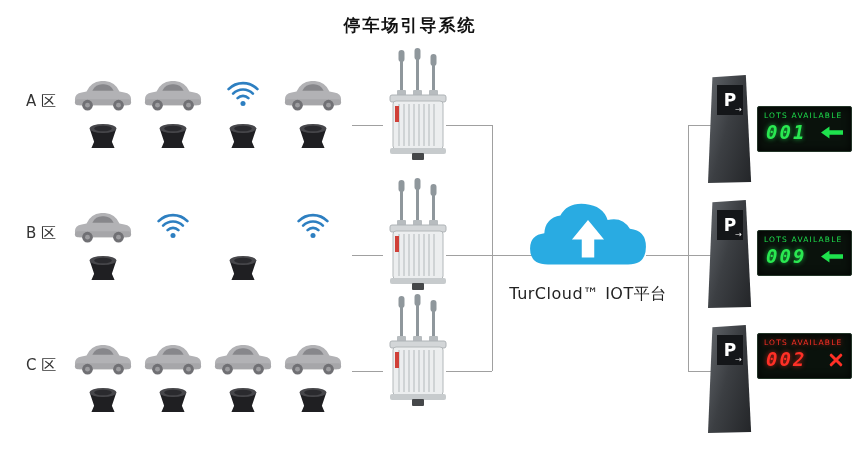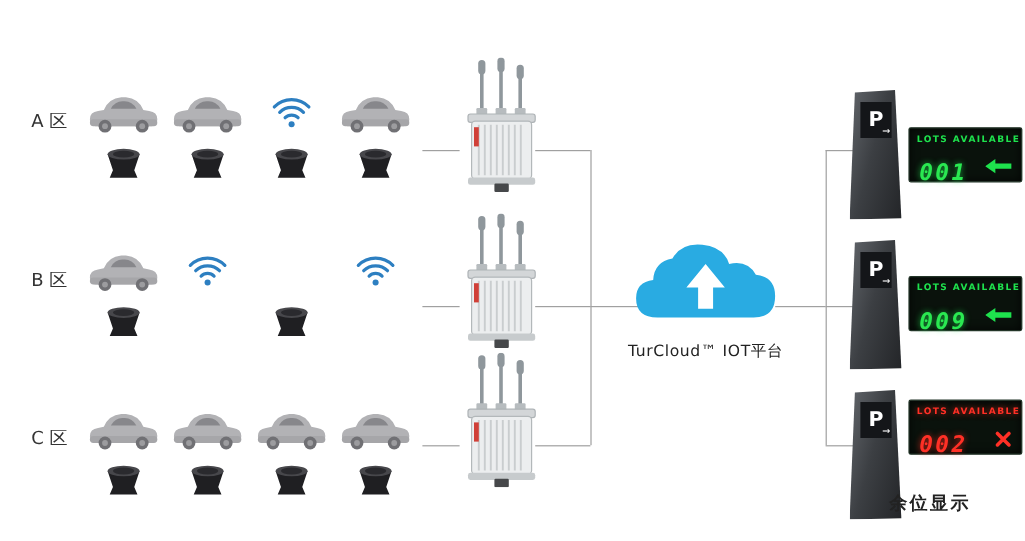--- a/index.html
+++ b/index.html
@@ -26,41 +26,41 @@
   .slot-top[data-type="wifi"] .wifi-icon{display:block;}
   .sensor-icon{width:32px;height:29px;margin-top:8px;}
   .sensor-icon[data-on="false"]{visibility:hidden;}
 
   
   .gateway{position:absolute;left:383px;width:70px;height:112px;}
 
   
   .cloud{position:absolute;left:518px;top:195px;width:140px;height:82px;}
   .cloud-label{position:absolute;left:498px;top:284px;width:180px;text-align:center;
-               font-size:13px;color:#222;letter-spacing:0.5px;}
+               font-size:16px;color:#222;letter-spacing:0.5px;}
 
   
   .pillar{position:absolute;left:708px;width:44px;height:108px;
           background:linear-gradient(105deg,#62666b 0%,#3c3f43 45%,#232528 100%);
           clip-path:polygon(10% 2%,86% 0%,98% 99%,0% 100%);}
   .p-badge{margin:10px auto 0;width:26px;height:30px;background:#141619;
            display:flex;align-items:center;justify-content:center;position:relative;}
   .p-letter{color:#fff;font-weight:bold;font-size:17px;line-height:1;}
   .p-arrow{position:absolute;right:1px;bottom:1px;color:#fff;font-size:8px;line-height:1;}
 
   
   .display{position:absolute;left:757px;width:95px;height:46px;background:#0a120c;
            border:1px solid #233528;border-radius:2px;padding:4px 6px 2px;box-sizing:border-box;
            box-shadow:inset 0 0 8px rgba(0,0,0,.8);}
-  .display-label{font-size:7.5px;letter-spacing:1.2px;color:#1ee24d;font-weight:bold;
+  .display-label{font-size:7.5px;letter-spacing:1.2px;color:#1ee24d;font-weight:normal;
                  white-space:nowrap;}
   .display-row{display:flex;align-items:center;justify-content:space-between;margin-top:3px;padding:0 2px;}
   .digits{font-family:"DejaVu Sans Mono",monospace;font-style:italic;font-weight:bold;
           font-size:19px;letter-spacing:2px;color:#2ae851;line-height:1;
-          text-shadow:0 0 5px rgba(30,230,80,.7);margin-top:12px;}
+          text-shadow:0 0 5px rgba(30,230,80,.7);}
   .ind{width:22px;height:13px;color:#1ee24d;display:none;}
   .ind-cross{width:14px;height:14px;}
   .display[data-status="available"] .ind-arrow{display:block;}
   .display[data-status="full"] .ind-cross{display:block;}
   .display[data-status="full"] .display-label,
   .display[data-status="full"] .digits{color:#ff3026;text-shadow:0 0 5px rgba(255,40,30,.7);}
   .display[data-status="full"] .ind{color:#ff3026;}
 
   .footer-label{position:absolute;left:715px;top:410px;width:120px;text-align:center;
                 font-size:15px;font-weight:bold;color:#222;letter-spacing:2px;}
@@ -113,20 +113,21 @@
     </symbol>
     <symbol id="sym-cloud" viewBox="0 0 150 92">
       <path d="M30 78 Q10 78 10 60 Q10 45 26 43 Q27 26 44 23 Q52 8 72 10 Q92 12 97 28 Q114 24 122 38 Q140 40 140 58 Q140 78 120 78 Z" fill="#29abe2"></path>
       <polygon points="75,28 93,50 82,50 82,70 68,70 68,50 57,50" fill="#ffffff"></polygon>
     </symbol>
   </defs>
 </svg>
 
 <div class="canvas">
 
+  <div class="title">停车场引导系统</div>
 
   <div class="line h" style="left:352px;top:125px;width:31px;"></div>
   <div class="line h" style="left:352px;top:255px;width:31px;"></div>
   <div class="line h" style="left:352px;top:371px;width:31px;"></div>
   <div class="line h" style="left:446px;top:125px;width:46px;"></div>
   <div class="line h" style="left:446px;top:255px;width:46px;"></div>
   <div class="line h" style="left:446px;top:371px;width:46px;"></div>
   <div class="line v" style="left:492px;top:125px;height:246px;"></div>
   <div class="line h" style="left:492px;top:255px;width:48px;"></div>
   <div class="line h" style="left:646px;top:255px;width:42px;"></div>
@@ -341,15 +342,14 @@
     <div class="display-label">LOTS AVAILABLE</div>
     <div class="display-row">
       <span class="digits">002</span>
 
       <svg class="ind ind-cross" viewBox="0 0 16 16">
           <path d="M2.5 2.5 L13.5 13.5 M13.5 2.5 L2.5 13.5" stroke="currentColor" stroke-width="3.4" stroke-linecap="round"></path>
         </svg>
     </div>
   </div>
 
-  <div class="footer-label">余位显示</div>
 
 </div>
 
 </body></html>

